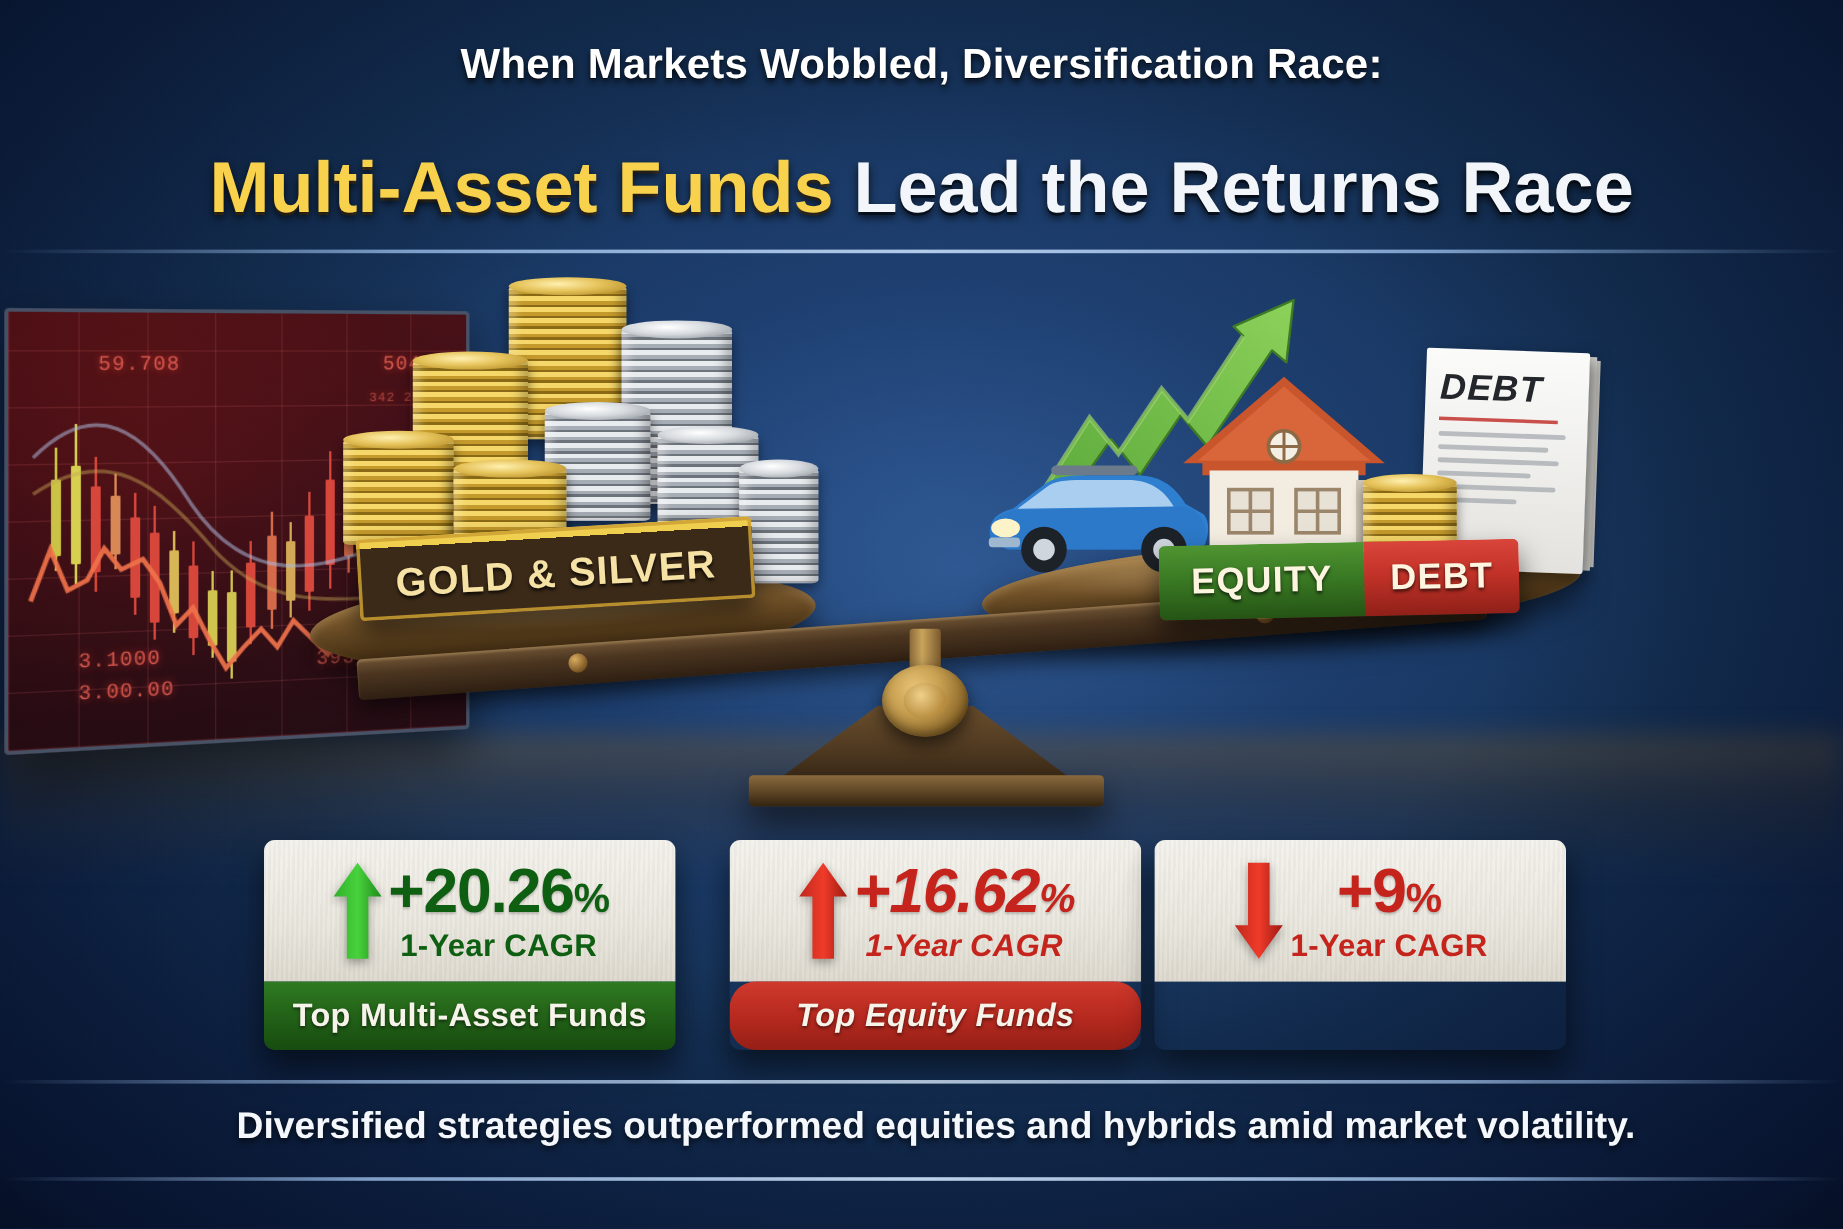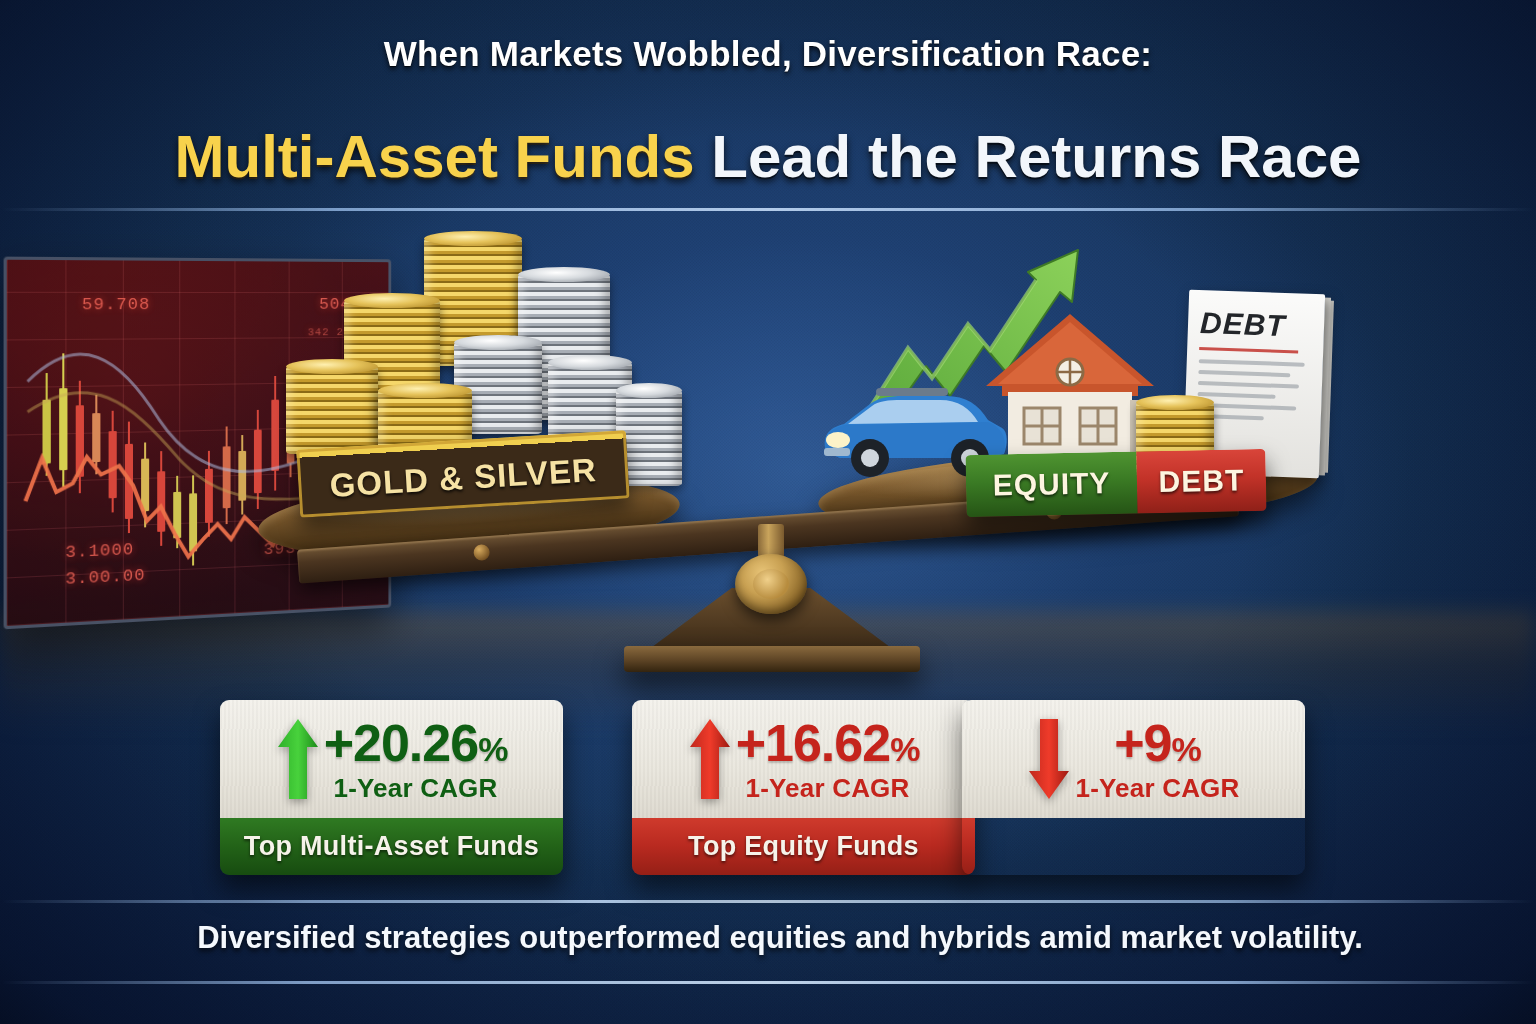--- a/index.html
+++ b/index.html
@@ -198,21 +198,21 @@
   .pct .unit{font-size:34px;}
   .cagr{font-size:26px;font-weight:bold;margin-top:6px;letter-spacing:.2px;}
   .card-bot{
     height:57px;display:flex;align-items:center;justify-content:center;text-align:right;
   }
   .card-bot span{font-size:27px;font-weight:bold;color:#f6f3ea;letter-spacing:.3px;
     text-shadow:0 2px 3px rgba(0,0,0,.55);}
   .green .pct,.green .cagr{color:#0f5f13;}
   .green .card-bot{background:linear-gradient(180deg,#2f7a22 0%,#236318 48%,#174c10 100%);}
   .red .pct,.red .cagr{color:#c5241c;}
-  .red .card-bot{background:linear-gradient(180deg,#cf3a2c 0%,#b92a20 48%,#951f16 100%);}
+  .red .card-bot{background:linear-gradient(180deg,#cf3a2c 0%,#b92a20 48%,#951f16 100%);border-radius:22px;}
 
   
   .rule-mid{
     position:absolute;left:0;top:900px;width:100%;height:3px;z-index:8;
     background:linear-gradient(90deg, rgba(150,190,240,0) 0%, rgba(172,208,252,.72) 20%, rgba(214,234,255,.88) 50%, rgba(172,208,252,.72) 80%, rgba(150,190,240,0) 100%);
     filter:blur(.4px);
   }
   .rule-bot{
     position:absolute;left:0;top:981px;width:100%;height:3px;z-index:8;
     background:linear-gradient(90deg, rgba(150,190,240,0) 0%, rgba(172,208,252,.72) 20%, rgba(214,234,255,.88) 50%, rgba(172,208,252,.72) 80%, rgba(150,190,240,0) 100%);
@@ -445,21 +445,21 @@
         <div class="vals">
           <div class="pct"><span>+20.26</span><span class="unit">%</span></div>
           <div class="cagr">1-Year CAGR</div>
         </div>
       </div>
       <div class="card-bot">
         <span>Top Multi-Asset Funds</span>
       </div>
     </div>
 
-    <div class="card red" style="left:632px;">
+    <div class="card red" style="left:608px;font-style:italic;">
       <div class="card-top">
         <div class="arrow-ico">
           <svg viewBox="0 0 44 84">
               <defs>
                 <linearGradient id="gu2" x1="0" y1="0" x2="1" y2="0">
             <stop offset="0" stop-color="#c0281d"></stop>
                   <stop offset=".5" stop-color="#ef3b2a"></stop>
                   <stop offset="1" stop-color="#9d1a12"></stop>
                 </linearGradient>
               </defs>

